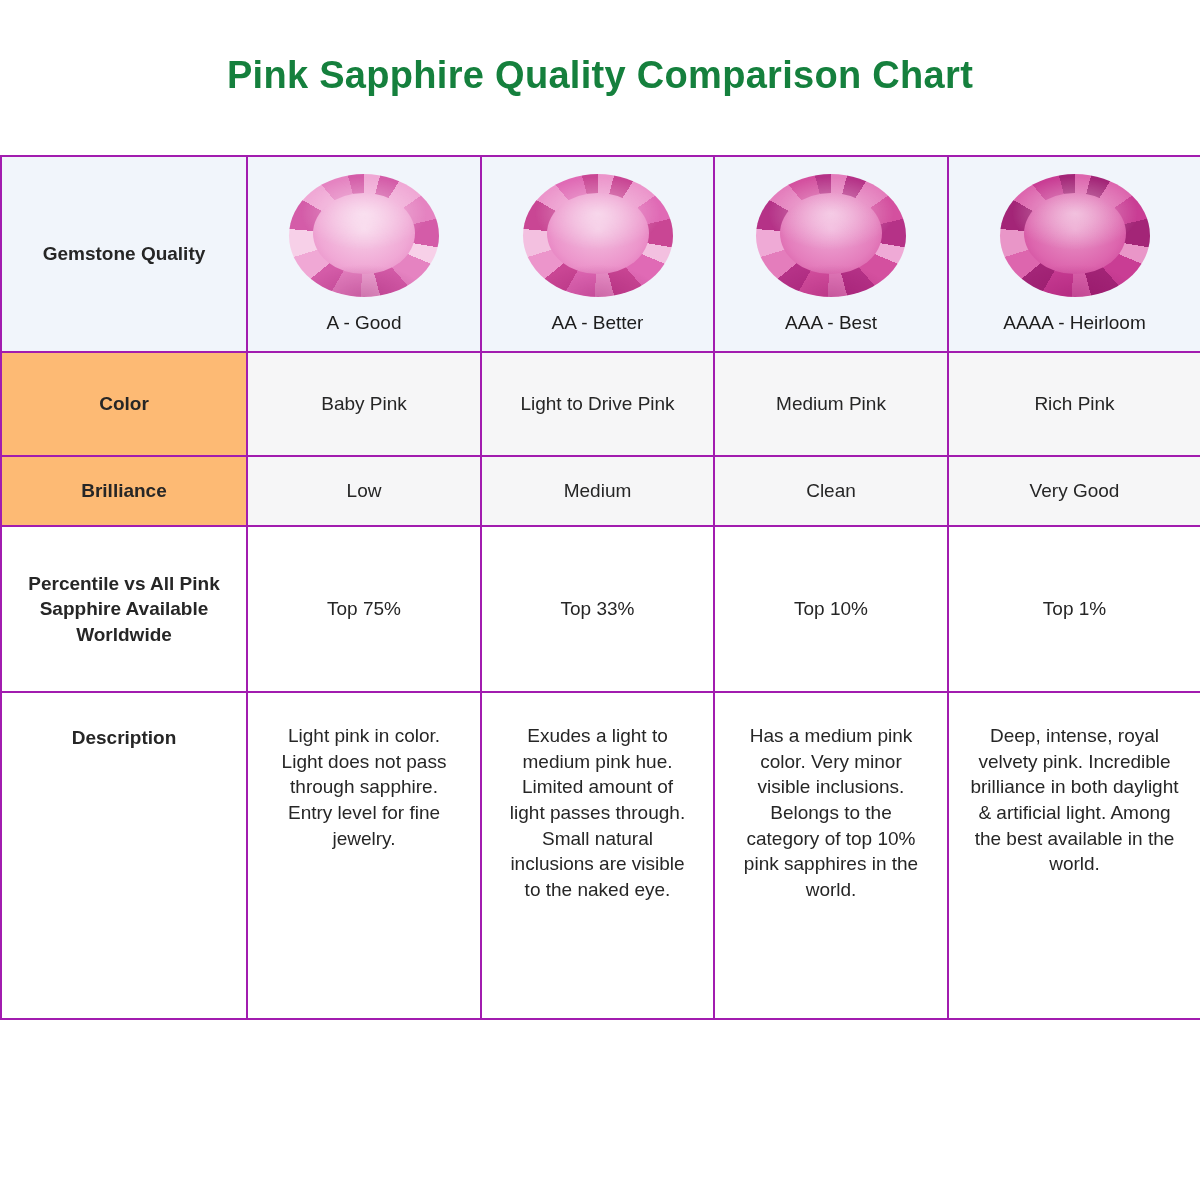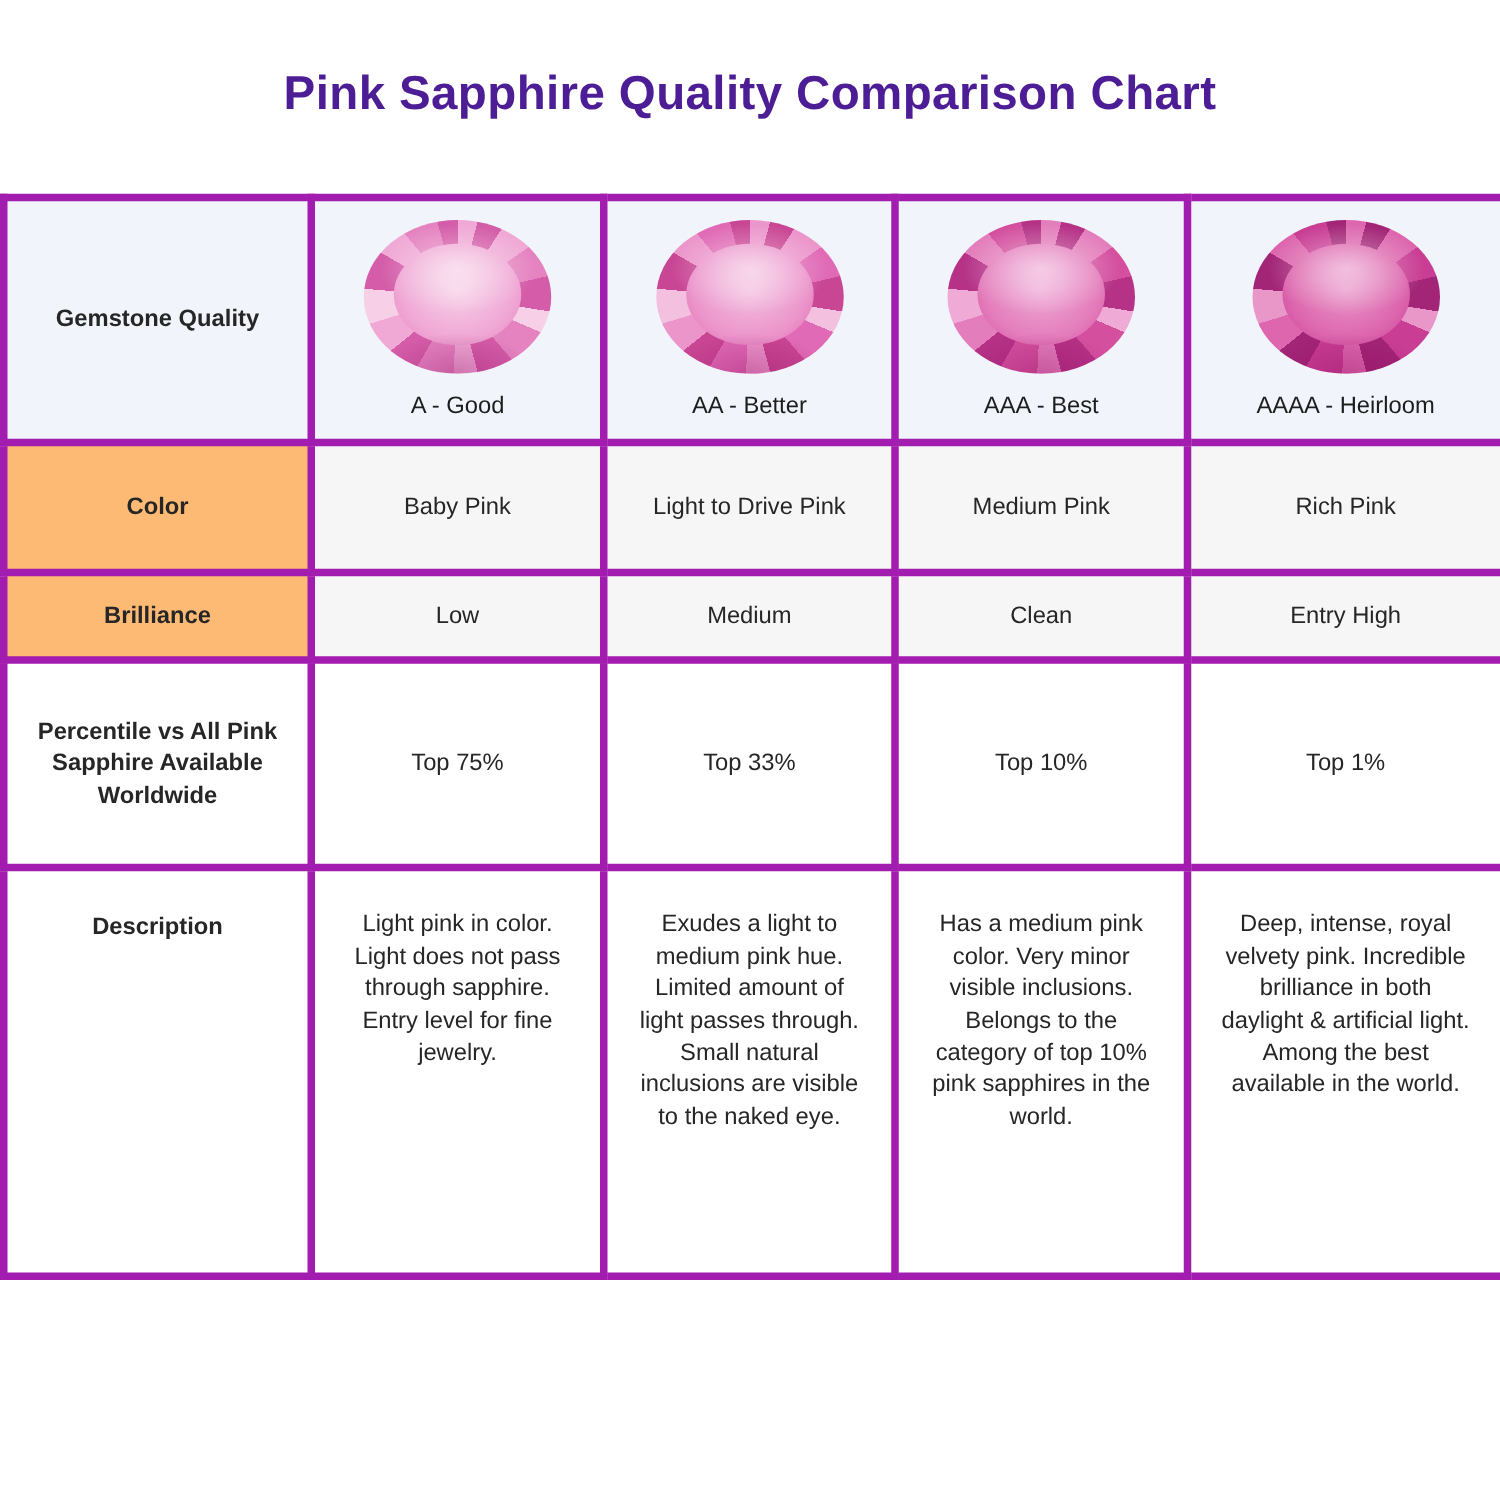--- a/index.html
+++ b/index.html
@@ -3,29 +3,29 @@
 <meta charset="utf-8">
 <style>
   html,body{margin:0;padding:0;}
   body{
     width:1200px;height:1200px;overflow:hidden;position:relative;
     background:#ffffff;color:#1e1e1e;
     font-family:"Liberation Sans", sans-serif;
   }
   .title{
     position:absolute;top:54px;left:0;width:1200px;margin:0;
-    text-align:center;font-size:38px;font-weight:700;color:#4c1d95;
+    text-align:center;font-size:38px;font-weight:700;color:#15803d;
     letter-spacing:0.3px;
   }
   table.cmp{
     position:absolute;top:155px;left:0;width:1200px;
     border-collapse:collapse;table-layout:fixed;
   }
   table.cmp td{
-    border:6px solid #a21caf;
+    border:2px solid #a21caf;
     vertical-align:middle;text-align:center;
     font-size:19px;line-height:1.35;color:#262626;
     padding:0 20px;background:#ffffff;
   }
   td.lbl{
     text-align:left;padding:0 46px 0 34px;
     font-weight:700;font-size:21px;color:#121212;line-height:1.42;
     background:#ffffff;
   }
   tr.r-gem{height:196px}
@@ -118,21 +118,21 @@
       <td><span class="cell-inner">Medium Pink</span></td>
       <td><span class="cell-inner">Rich Pink</span></td>
     </tr>
 
 
     <tr class="r-brill shaded">
       <td class="lbl">Brilliance</td>
       <td><span class="cell-inner">Low</span></td>
       <td><span class="cell-inner">Medium</span></td>
       <td><span class="cell-inner">Clean</span></td>
-      <td><span class="cell-inner">Entry High</span></td>
+      <td><span class="cell-inner">Very Good</span></td>
     </tr>
 
     <tr class="r-pct">
       <td class="lbl">Percentile vs All Pink Sapphire Available Worldwide</td>
       <td><span class="cell-inner">Top 75%</span></td>
       <td><span class="cell-inner">Top 33%</span></td>
       <td><span class="cell-inner">Top 10%</span></td>
       <td><span class="cell-inner">Top 1%</span></td>
     </tr>
 

